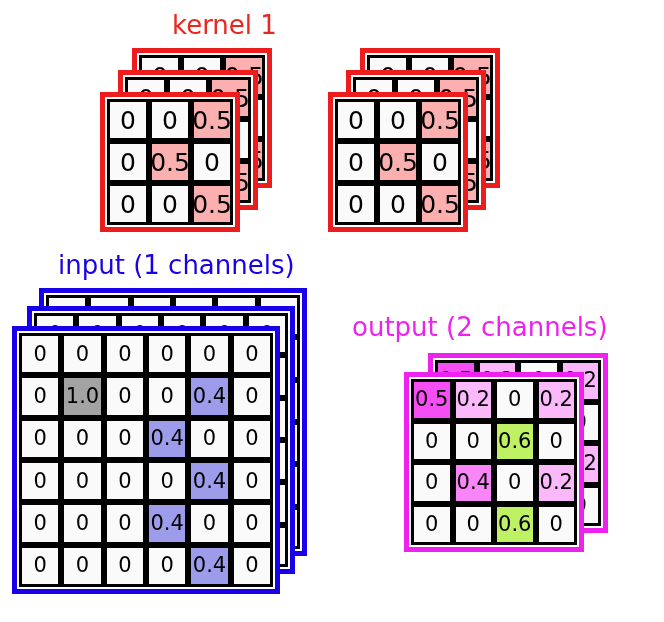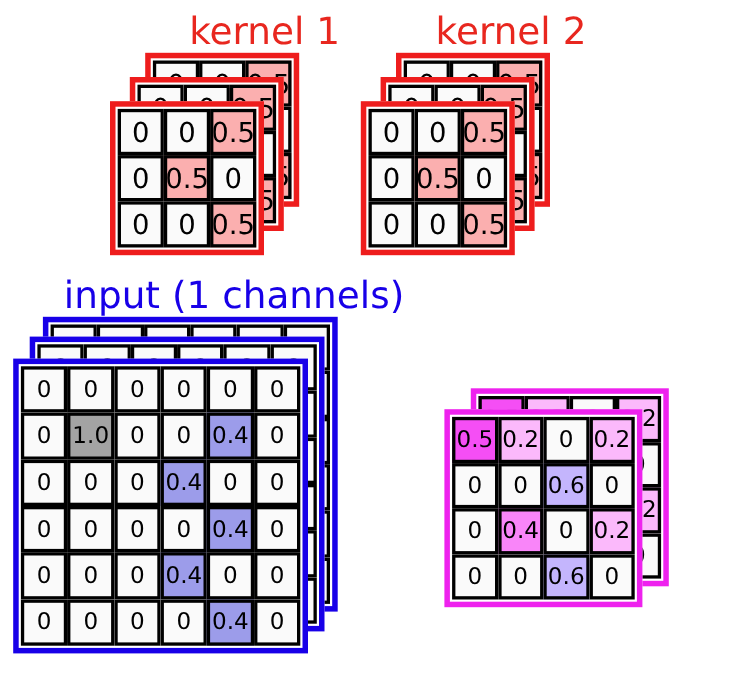--- a/index.html
+++ b/index.html
@@ -17,21 +17,21 @@
 
   .canvas {
     position: absolute;
     inset: 0;
   }
 
   
   .title {
     position: absolute;
     white-space: nowrap;
-    font-size: 34px;
+    font-size: 26px;
     line-height: 1;
     font-weight: 400;
   }
   .title-kernel1 { left: 172px; top: 12px; color: #e8271f; }
   .title-kernel2 { left: 396px; top: 12px; color: #e8271f; }
   .title-input   { left: 58px;  top: 252px; color: #1800e8; }
   .title-output  { left: 352px; top: 314px; color: #ee22ee; }
 
   
   .plate {
@@ -82,32 +82,32 @@
   .output-plate {
     border: 5px solid #ee22ee;
     grid-template-columns: repeat(4, 1fr);
     grid-template-rows: repeat(4, 1fr);
     width: 180px;
     height: 180px;
     padding: 2px;
   }
   .output-plate .cell { font-size: 21px; }
   .output-plate .cell.v05 { background: #f54ef5; }
-  .output-plate .cell.v06 { background: #c4b5fd; }
+  .output-plate .cell.v06 { background: #bef264; }
   .output-plate .cell.v04 { background: #f985f9; }
   .output-plate .cell.v02 { background: #fbb9fb; }
 </style>
 </head>
 <body>
 
 <div class="canvas">
 
   <div class="title title-kernel1">kernel 1</div>
-  <div class="title title-kernel2">kernel 2</div>
   <div class="title title-input">input (1 channels)</div>
+  <div class="title title-output">output (2 channels)</div>
 
   <div class="plate kernel-plate" style="left:132px; top:48px;">
       <div class="cell">0</div>
       <div class="cell">0</div>
       <div class="cell hl">0.5</div>
       <div class="cell">0</div>
       <div class="cell hl">0.5</div>
       <div class="cell">0</div>
       <div class="cell">0</div>
       <div class="cell">0</div>

